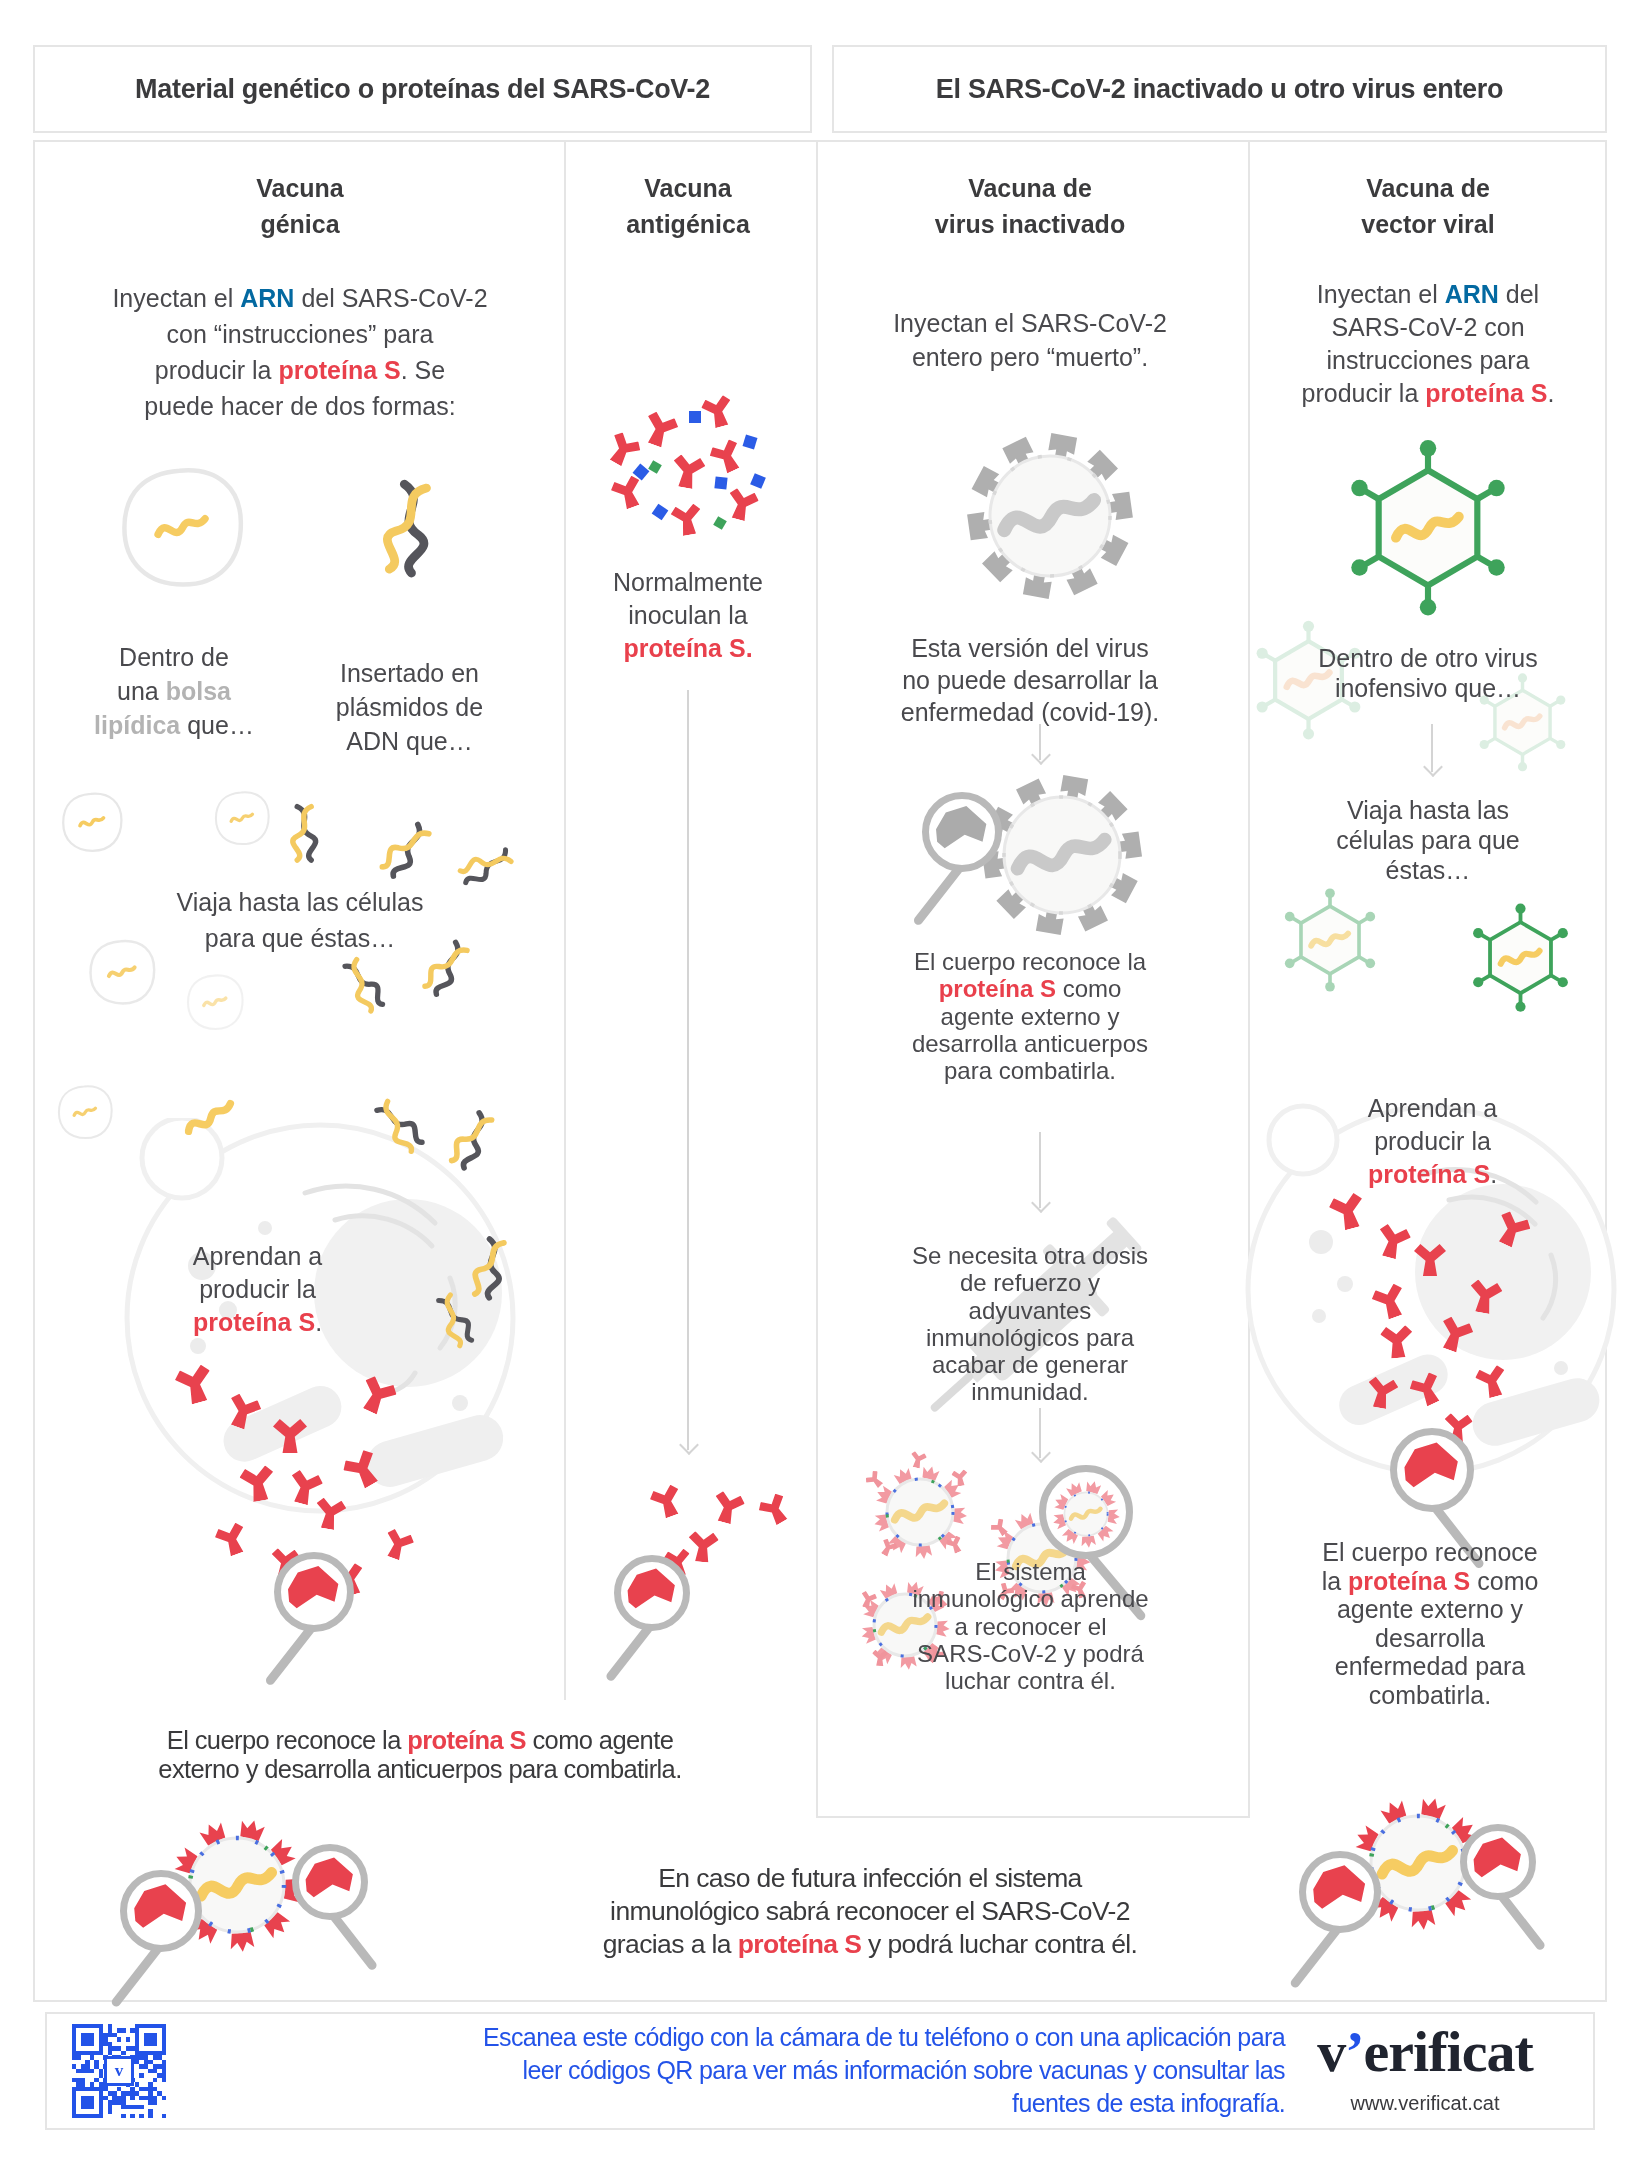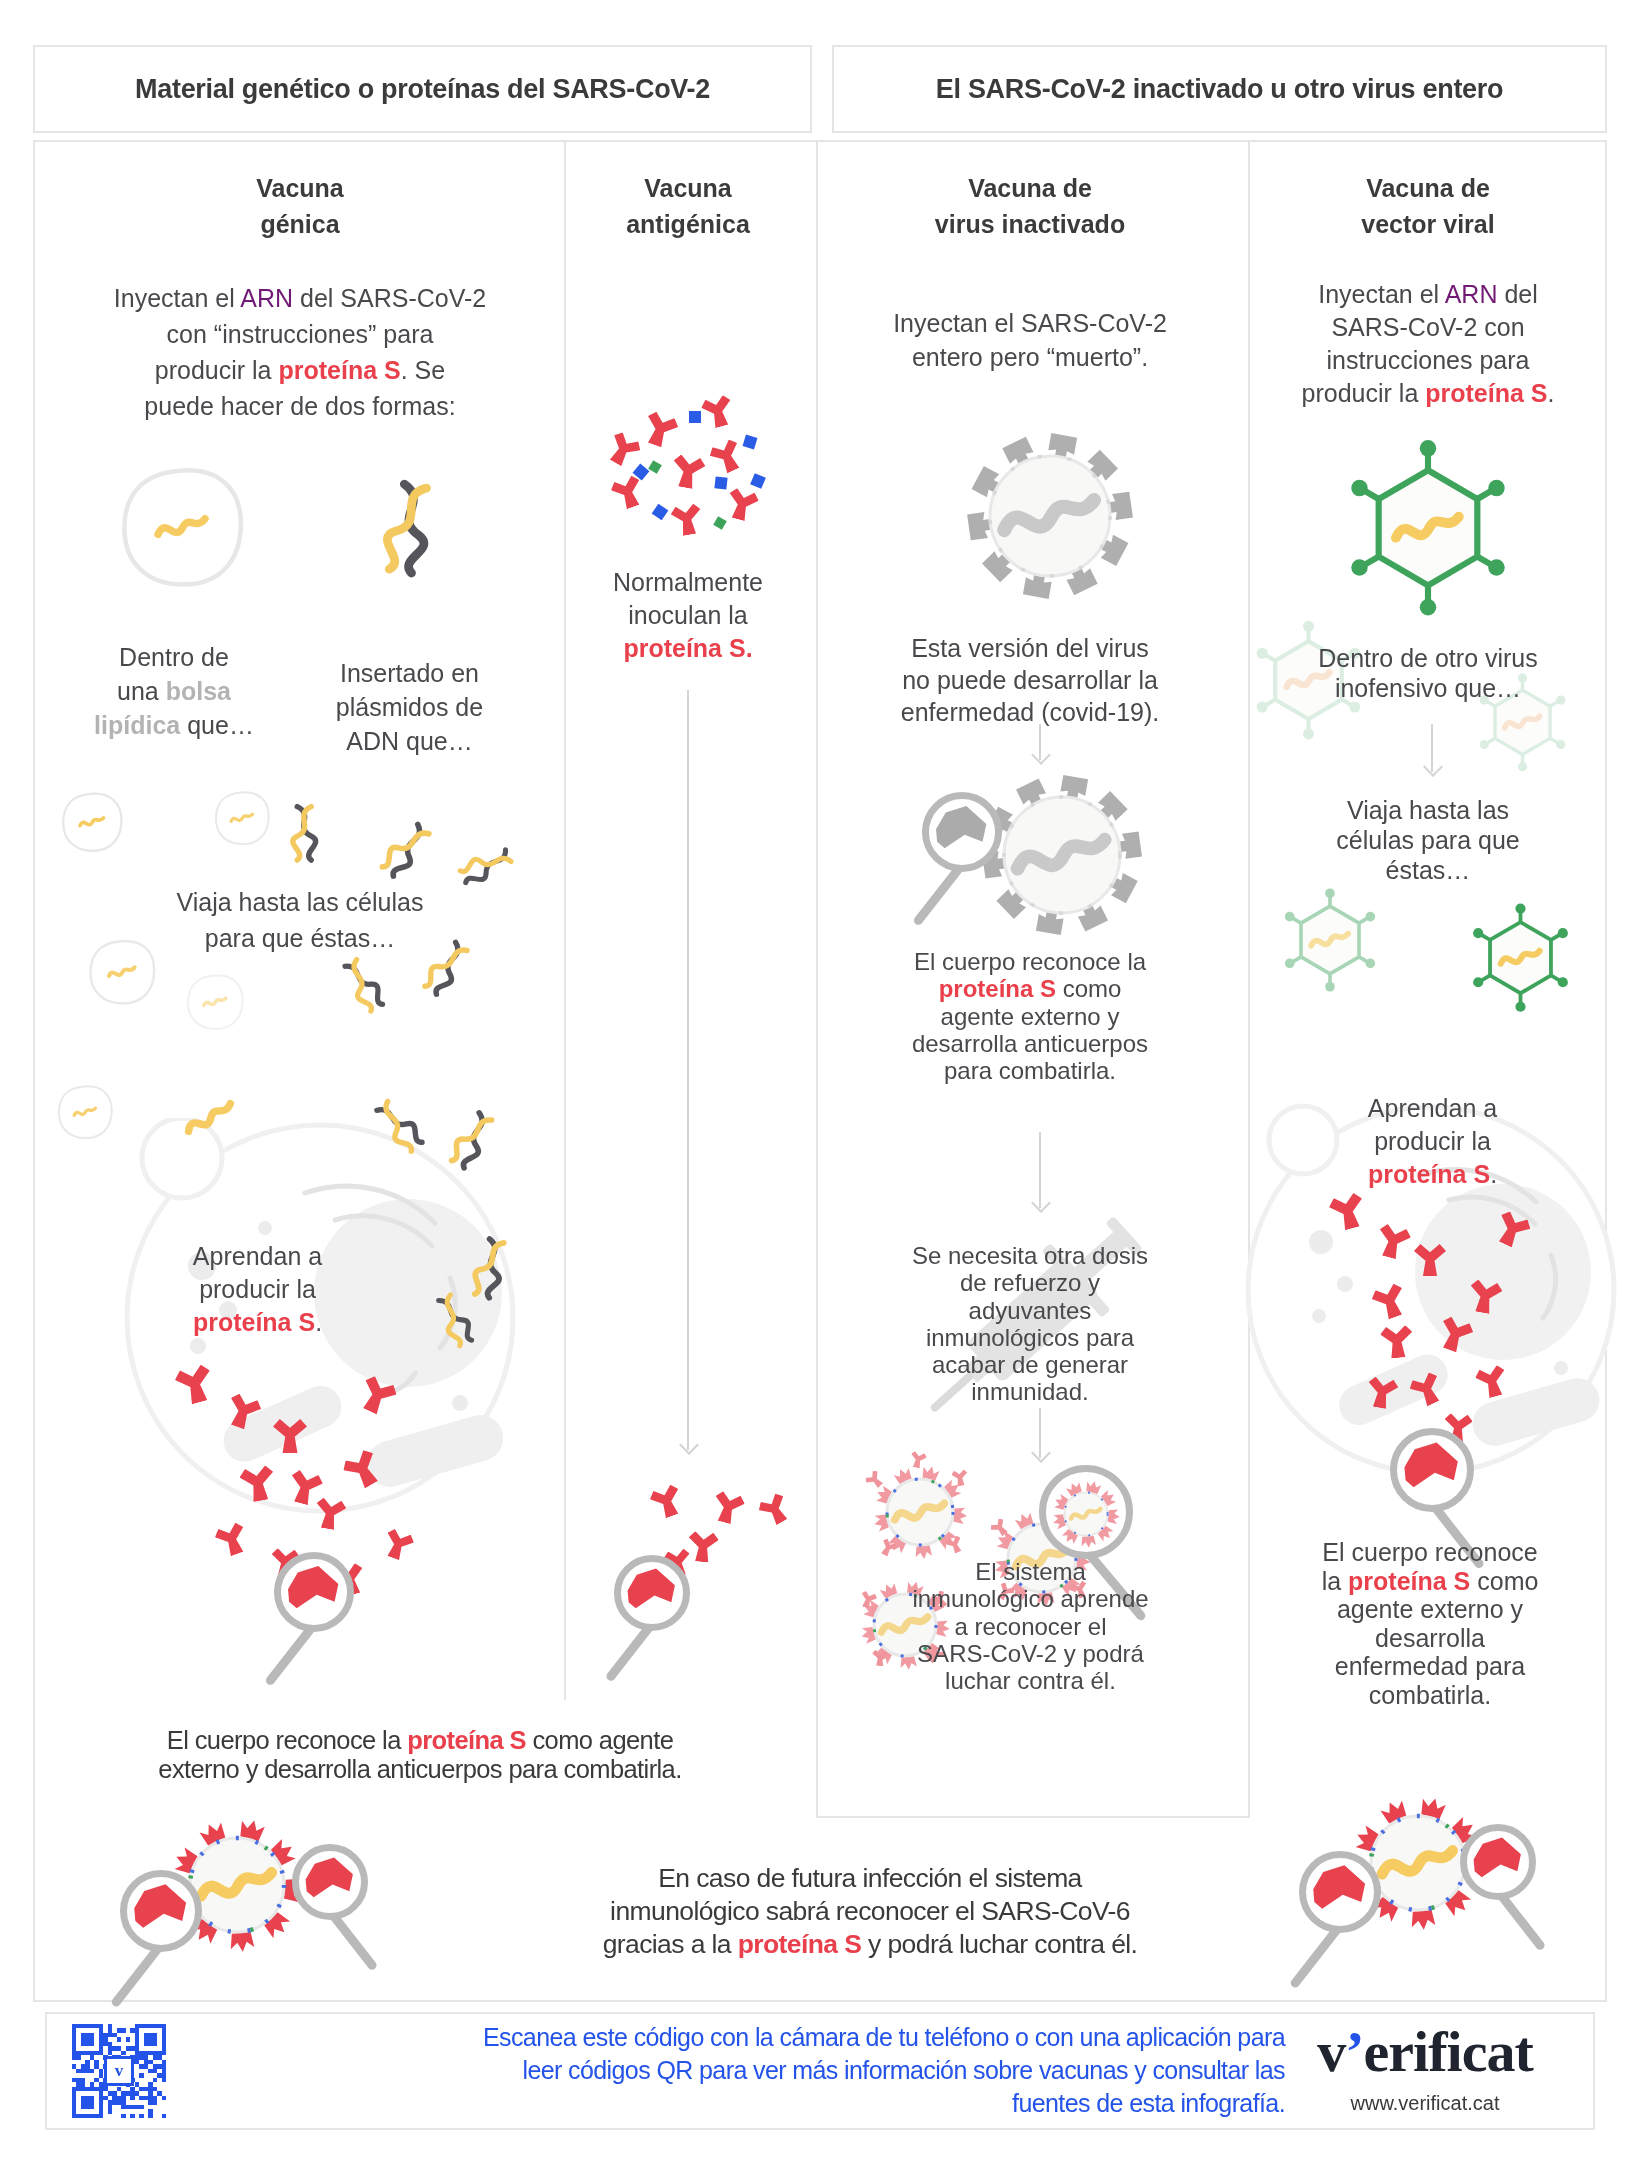--- a/index.html
+++ b/index.html
@@ -8,21 +8,21 @@
   .box{position:absolute;border:2px solid #E5E5E5;background:#fff;box-sizing:border-box;z-index:0}
   .hline,.vline{position:absolute;background:#E5E5E5;z-index:0}
   .hline{height:2px}.vline{width:2px}
   .txt{position:absolute;text-align:center;white-space:pre-line;color:#49494D;
        font-size:25px;line-height:33px;z-index:5}
   .cond{letter-spacing:-0.6px;color:#3A3A3C}
   .coltitle{font-weight:700;color:#3B3B3D;font-size:25px;line-height:36px}
   .headertext{position:absolute;text-align:center;font-weight:700;font-size:27px;color:#3B3B3D;
               letter-spacing:-0.3px;z-index:5;white-space:pre-line}
   .left{text-align:right}
-  .c-yellow{color:#701a75;font-weight:400}
+  .c-yellow{color:#0369a1;font-weight:700}
   .c-red{color:#E9404C;font-weight:700}
   .c-grey{color:#B3B3B3;font-weight:700}
   .c-blue{color:#2353E8}
   .dec{position:absolute;z-index:1}
   .ab{position:absolute;z-index:2;
       clip-path:polygon(20% 0%,50% 26%,80% 0%,100% 22%,64% 52%,72% 100%,28% 100%,36% 52%,0% 22%)}
   .arrow{position:absolute;border-left:2px solid #D4D4D4;z-index:0}
   .arrow:after{content:'';position:absolute;left:-7px;bottom:-2px;width:12px;height:12px;
       border-right:2px solid #D4D4D4;border-bottom:2px solid #D4D4D4;transform:rotate(45deg)}
   .mag{position:absolute;z-index:3}
@@ -190,21 +190,21 @@
     <rect x="40" y="100" width="130" height="44" rx="22" fill="#EFEFEF" transform="rotate(-16 105 122)"></rect>
   </svg>
   <div class="txt" style="left:1280px;top:1538px;width:300px;line-height:28.5px"><span>El cuerpo reconoce
 la </span><span class="c-red">proteína S</span><span> como
 agente externo y
 desarrolla
 enfermedad para
 combatirla.</span></div>
 
   <div class="txt cond" style="left:420px;top:1862px;width:900px;font-size:26.5px;line-height:33px"><span>En caso de futura infección el sistema
-inmunológico sabrá reconocer el SARS-CoV-6
+inmunológico sabrá reconocer el SARS-CoV-2
 gracias a la </span><span class="c-red">proteína S</span><span> y podrá luchar contra él.</span></div>
 
   <div class="box" style="left:45px;top:2012px;width:1550px;height:118px"></div>
   <div class="qr" style="left:72px;top:2024px;width:94px;height:94px">
       <i style="background:#2353E8"></i>
       <i style="background:#2353E8"></i>
       <i style="background:#2353E8"></i>
       <i style="background:#2353E8"></i>
       <i style="background:#2353E8"></i>
       <i style="background:#2353E8"></i>

